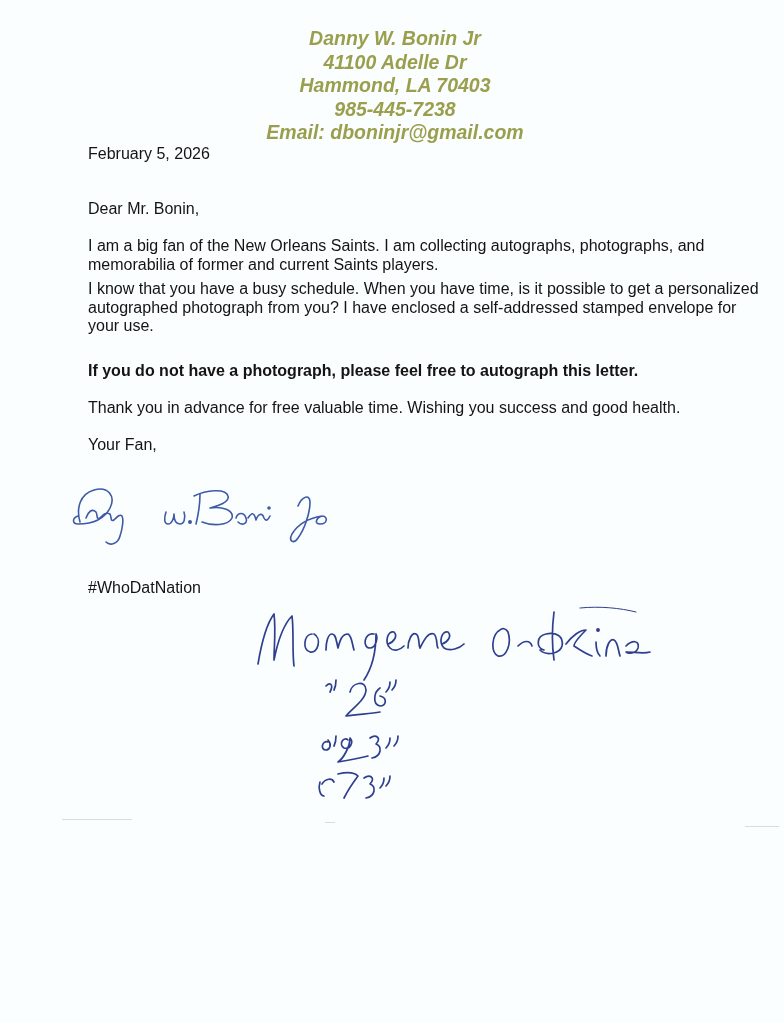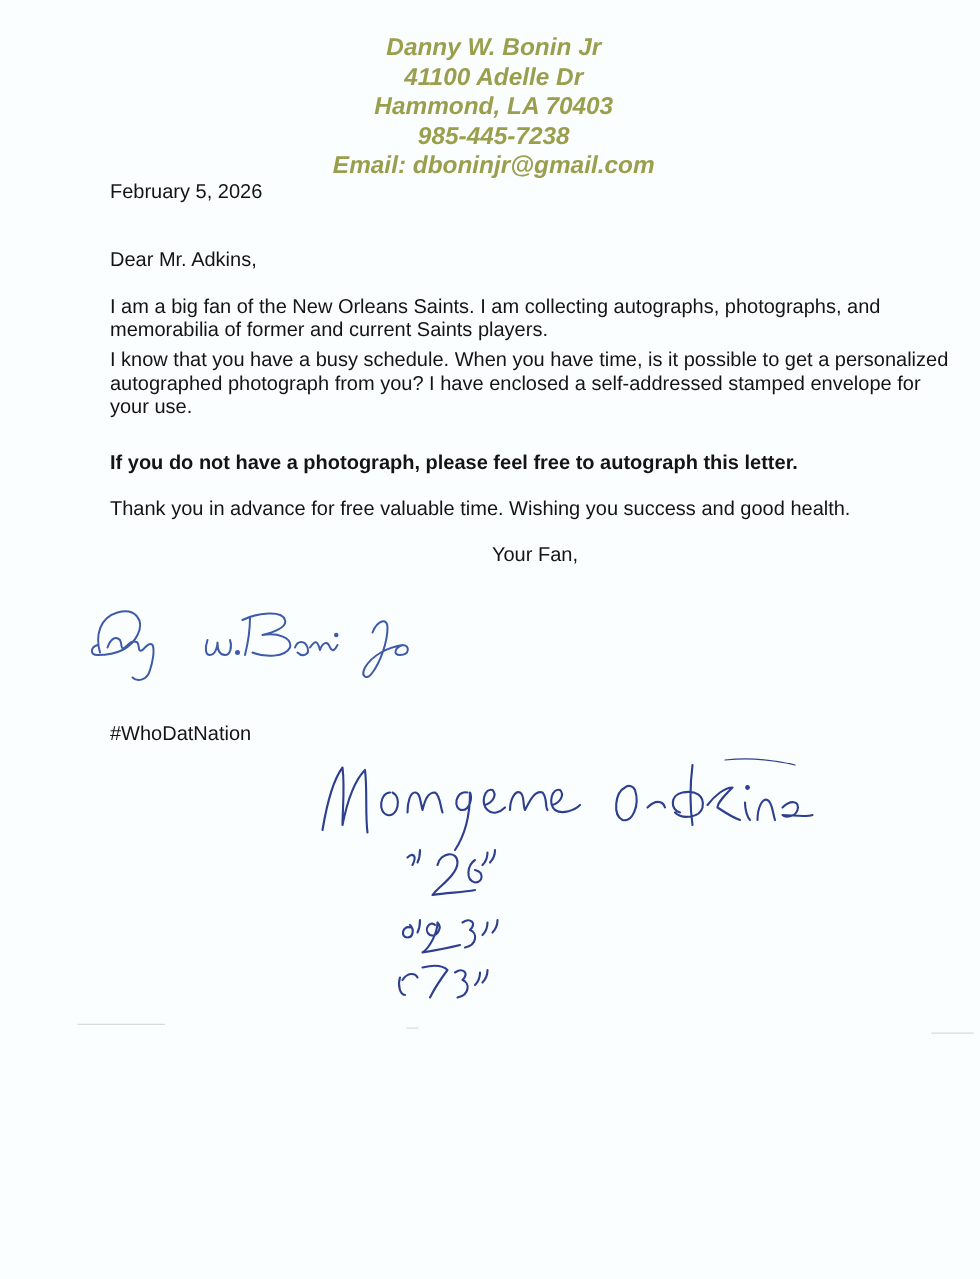--- a/index.html
+++ b/index.html
@@ -36,21 +36,21 @@
       color: #141414;
       width: 680px;
       margin-left: 28px;
     }
     .date { top: 145px; }
     .salutation { top: 200px; }
     .p1 { top: 237px; }
     .p2 { top: 280px; }
     .p3 { top: 362px; font-weight: bold; }
     .p4 { top: 399px; }
-    .closing { top: 436px; text-align: center; }
+    .closing { top: 436px; }
     .hashtag { top: 579px; }
     .sig {
       position: absolute;
     }
     .sig svg path {
       fill: none;
       stroke-linecap: round;
       stroke-linejoin: round;
     }
     .handwrite-text {
@@ -71,21 +71,21 @@
 
 <div class="letterhead">
   <div>Danny W. Bonin Jr</div>
   <div>41100 Adelle Dr</div>
   <div>Hammond, LA 70403</div>
   <div>985-445-7238</div>
   <div>Email: dboninjr@gmail.com</div>
 </div>
 
 <div class="body-text date">February 5, 2026</div>
-<div class="body-text salutation">Dear Mr. Adkins,</div>
+<div class="body-text salutation">Dear Mr. Bonin,</div>
 <div class="body-text p1">I am a big fan of the New Orleans Saints. I am collecting autographs, photographs, and memorabilia of former and current Saints players.</div>
 <div class="body-text p2">I know that you have a busy schedule. When you have time, is it possible to get a personalized autographed photograph from you? I have enclosed a self-addressed stamped envelope for your use.</div>
 <div class="body-text p3">If you do not have a photograph, please feel free to autograph this letter.</div>
 <div class="body-text p4">Thank you in advance for free valuable time. Wishing you success and good health.</div>
 <div class="body-text closing">Your Fan,</div>
 
 <div class="sig" style="left:66px; top:478px; width:320px; height:80px;">
   <span class="handwrite-text">Danny W. Bonin Jr</span>
   <svg width="320" height="80" viewBox="0 0 320 80">
     <g stroke="#3e5aa8" stroke-width="1.6">

